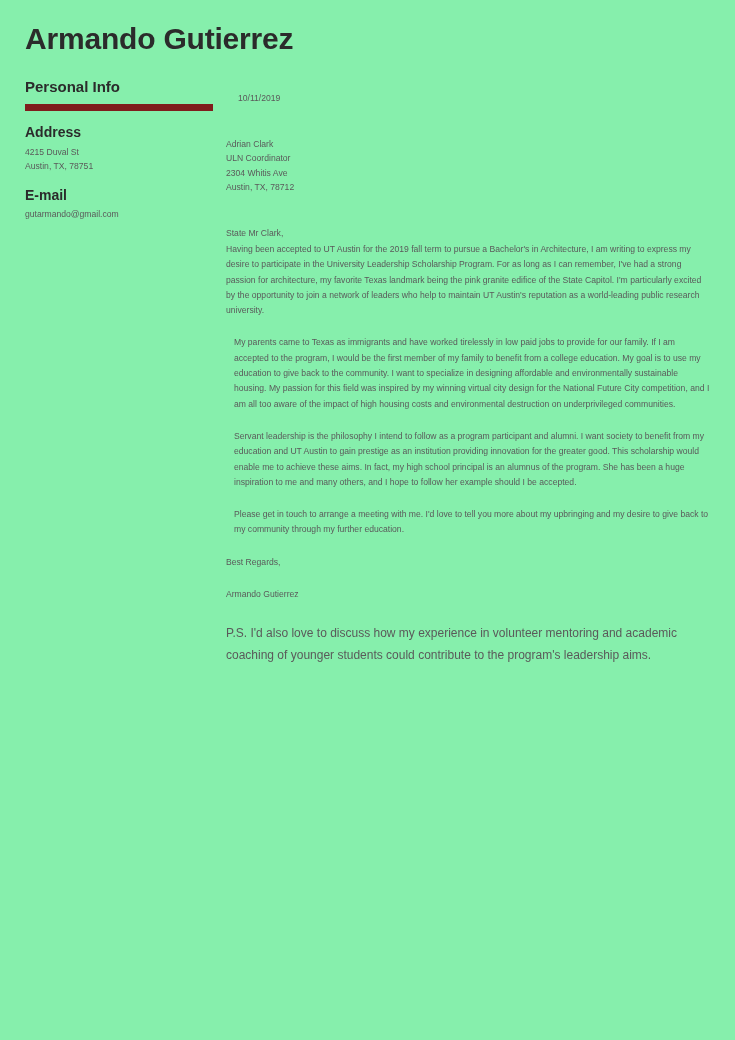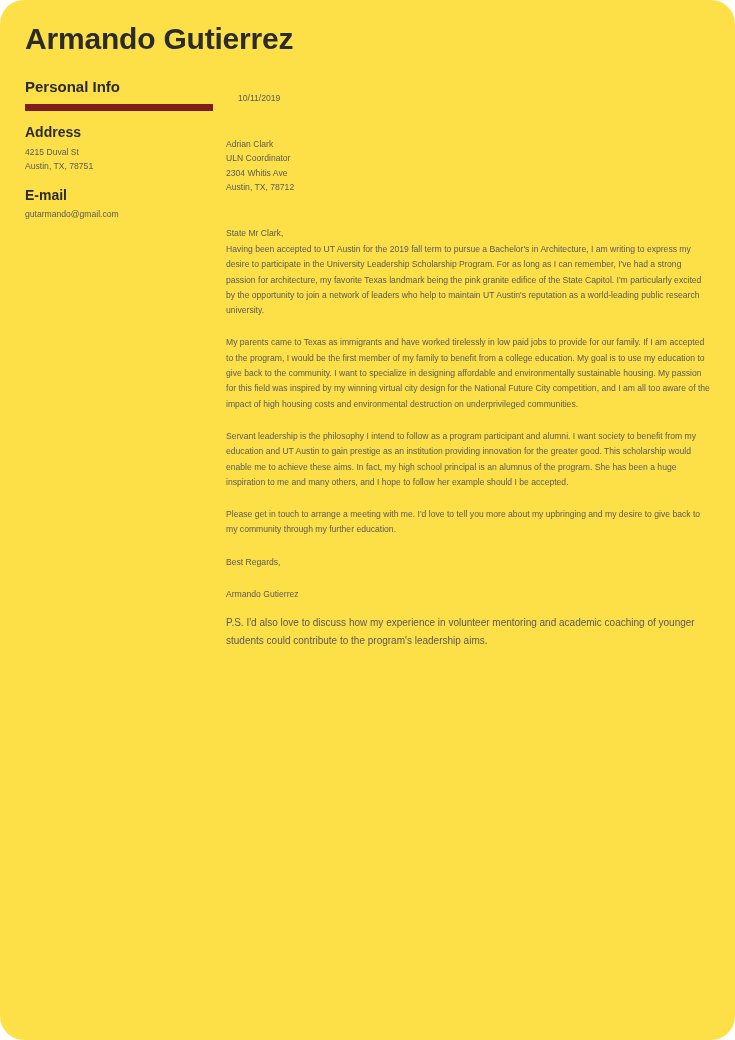--- a/index.html
+++ b/index.html
@@ -4,24 +4,23 @@
 <style>
   html, body {
     margin: 0;
     padding: 0;
     background: #ffffff;
   }
   .page {
     position: relative;
     width: 735px;
     height: 1040px;
-    background: #fde047;
+    background: #86efac;
     font-family: "Liberation Sans", sans-serif;
     overflow: hidden;
-    border-radius: 24px;
   }
 
   
   .header {
     position: absolute;
     left: 25px;
     top: 22px;
     width: 690px;
   }
   .candidate-name {
@@ -98,38 +97,39 @@
     color: #5a5a5a;
     line-height: 1.78;
     margin: 0;
     text-align: left;
   }
   .body-par.first {
     margin-top: 2px;
   }
   .body-par.spaced {
     margin-top: 17px;
+    margin-left: 8px;
   }
   .closing {
     font-size: 8.6px;
     color: #5a5a5a;
     line-height: 1.78;
     margin: 17px 0 0 0;
   }
   .signature {
     font-size: 8.6px;
     color: #5a5a5a;
     line-height: 1.78;
     margin: 17px 0 0 0;
   }
   .postscript {
-    font-size: 10px;
+    font-size: 12px;
     color: #5a5a5a;
     line-height: 1.78;
-    margin: 12px 0 0 0;
+    margin: 21px 0 0 0;
   }
 </style>
 </head>
 <body>
 
 <div class="page">
 
   <div class="header">
     <h1 class="candidate-name">Armando Gutierrez</h1>
   </div>

